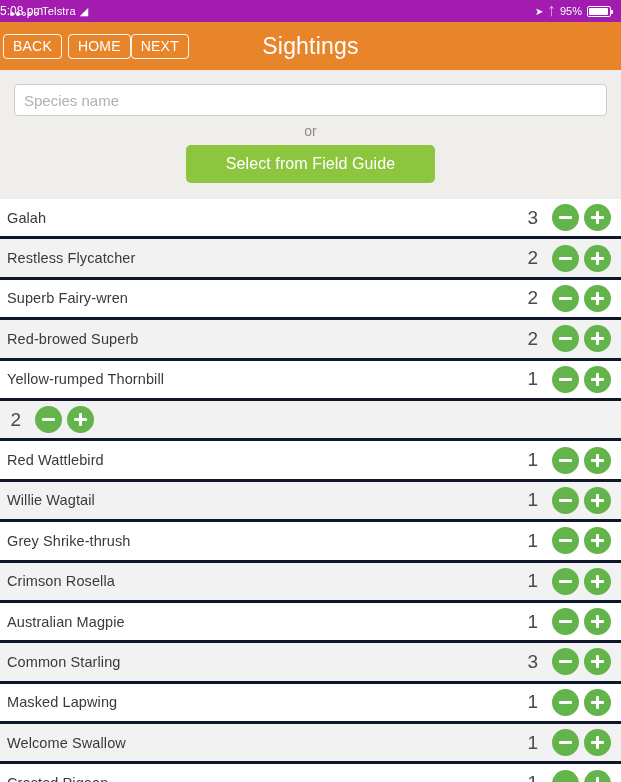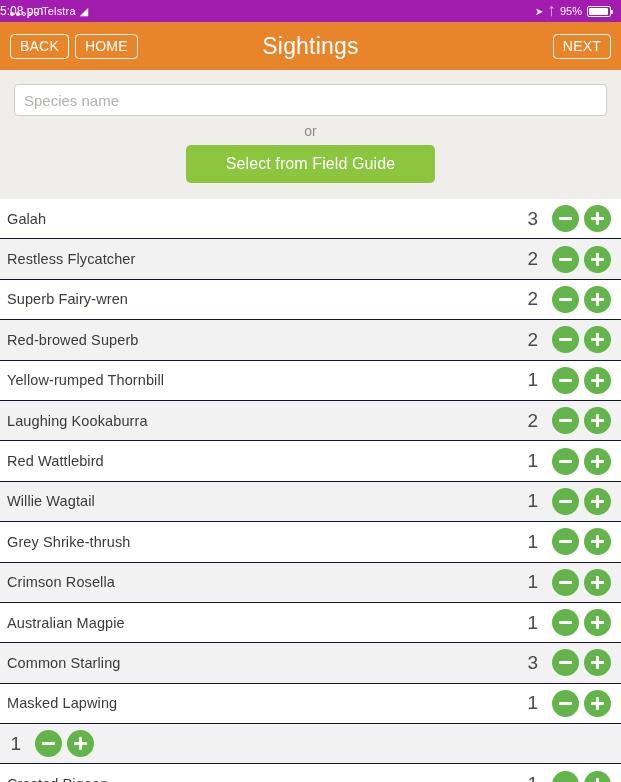--- a/index.html
+++ b/index.html
@@ -103,22 +103,21 @@
     background: #ffffff;
     border-radius: 1px;
   }
 
   
   .nav-bar {
     height: 48px;
     background: #e8852a;
     display: flex;
     align-items: center;
-    justify-content: space-between;
-    padding: 0 10px;
+    padding: 0 3px;
     box-sizing: border-box;
     position: relative;
   }
   .nav-left {
     display: flex;
     gap: 6px;
     z-index: 2;
   }
   .nav-btn {
     background: transparent;
@@ -187,21 +186,21 @@
   
   .sightings-list {
     background: #ffffff;
   }
   .row {
     height: 40.4px;
     display: flex;
     align-items: center;
     padding: 0 10px 0 7px;
     box-sizing: border-box;
-    border-bottom: 1px solid #0f172a;
+    border-bottom: 3px solid #0f172a;
   }
   .row.alt { background: #f2f2f2; }
   .row-name {
     flex: 1;
     font-size: 14.5px;
     color: #3a3a3a;
     letter-spacing: 0.1px;
   }
   .row-count {
     font-size: 19px;
@@ -331,21 +330,20 @@
       <div class="row-count">1</div>
       <div class="step-btn">
         <span class="bar-h"></span>
       </div>
       <div class="step-btn">
         <span class="bar-h"></span>
         <span class="bar-v"></span>
       </div>
     </div>
     <div class="row alt">
-      <div class="row-name">Laughing Kookaburra</div>
       <div class="row-count">2</div>
       <div class="step-btn">
         <span class="bar-h"></span>
       </div>
       <div class="step-btn">
         <span class="bar-h"></span>
         <span class="bar-v"></span>
       </div>
     </div>
     <div class="row">
@@ -419,20 +417,21 @@
       <div class="row-count">1</div>
       <div class="step-btn">
         <span class="bar-h"></span>
       </div>
       <div class="step-btn">
         <span class="bar-h"></span>
         <span class="bar-v"></span>
       </div>
     </div>
     <div class="row alt">
+      <div class="row-name">Welcome Swallow</div>
       <div class="row-count">1</div>
       <div class="step-btn">
         <span class="bar-h"></span>
       </div>
       <div class="step-btn">
         <span class="bar-h"></span>
         <span class="bar-v"></span>
       </div>
     </div>
     <div class="row">

